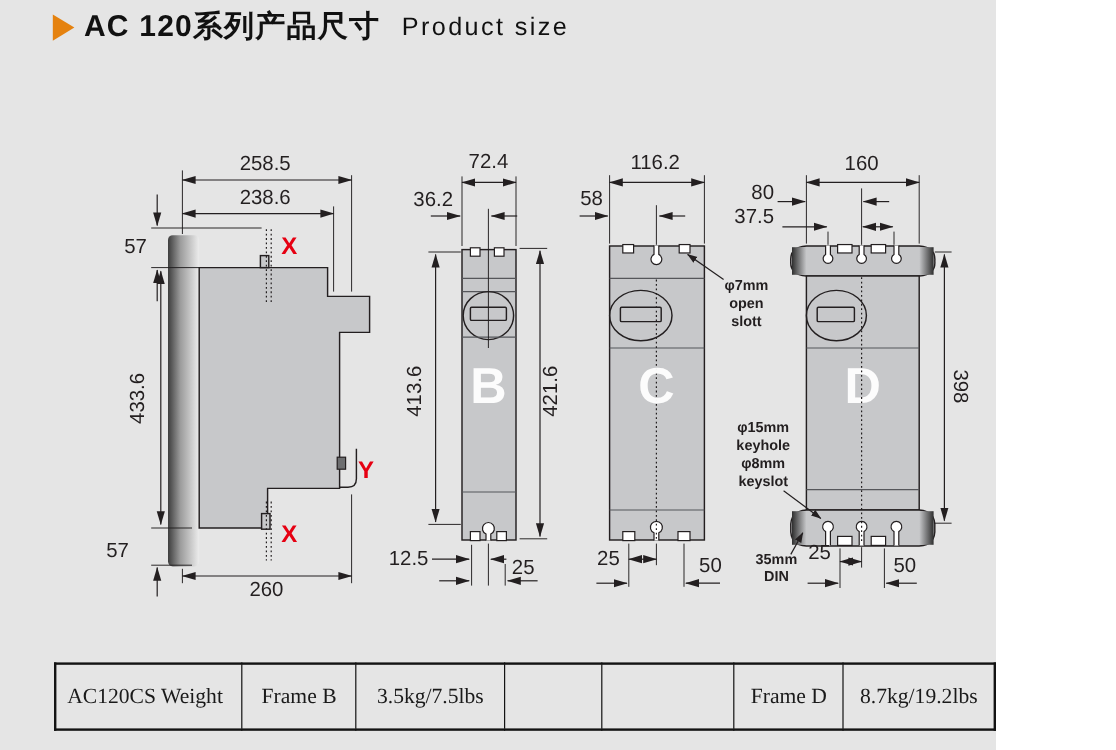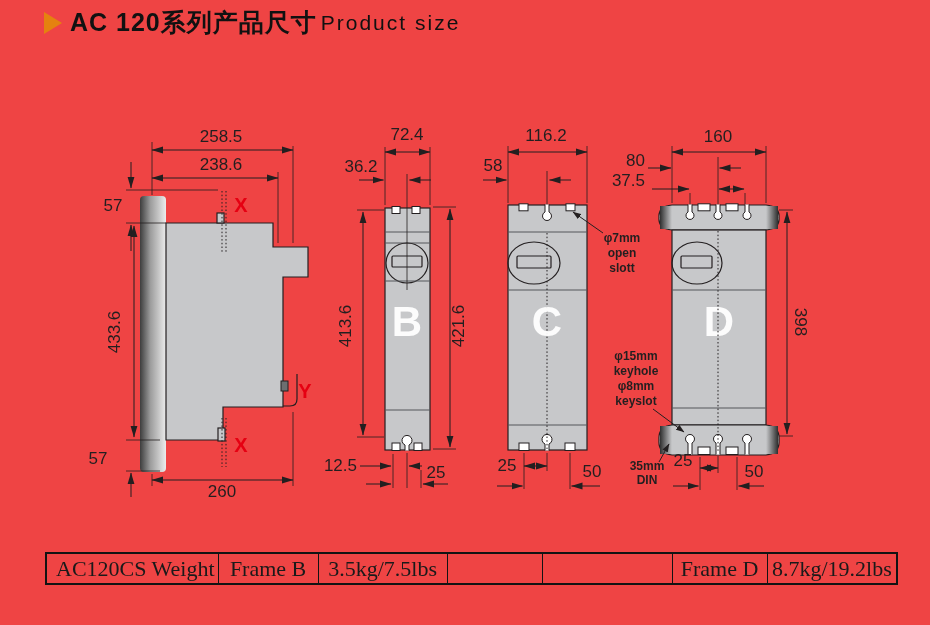--- a/index.html
+++ b/index.html
@@ -1,40 +1,40 @@
 <!DOCTYPE html>
 <html><head>
 <meta charset="utf-8">
 <style>
   html,body{margin:0;padding:0;background:#fff;}
-  .page{position:relative;width:930px;height:625px;background:#ef4444;overflow:hidden;
+  .page{position:relative;width:830px;height:625px;background:#e5e5e5;overflow:hidden;
         font-family:"Liberation Sans","DejaVu Sans",sans-serif;}
   .header{position:absolute;top:10px;left:44px;display:flex;align-items:center;}
   .tri{width:0;height:0;border-left:18px solid #e5820f;border-top:11px solid transparent;
        border-bottom:11px solid transparent;margin-right:8px;}
   .t-cjk{font-weight:bold;font-size:25px;letter-spacing:1px;color:#111;line-height:1;}
-  .t-en{font-size:21px;letter-spacing:2px;color:#111;margin-left:4px;line-height:1;}
+  .t-en{font-size:21px;letter-spacing:2px;color:#111;margin-left:18px;line-height:1;}
   svg{position:absolute;top:0;left:0;}
   svg text{font-family:"Liberation Sans","DejaVu Sans",sans-serif;fill:#231f20;}
   .part{fill:#c7c8ca;stroke:#231f20;stroke-width:1.2;}
   .white{fill:#ffffff;stroke:#231f20;stroke-width:1;}
   .pl{stroke:#231f20;stroke-width:1.2;fill:none;}
   .inner{stroke:#55565a;stroke-width:1;fill:none;}
   .dl{stroke:#231f20;stroke-width:1;fill:none;}
   .xl{stroke:#231f20;stroke-width:0.8;fill:none;}
   .dot{stroke:#231f20;stroke-width:1;fill:none;stroke-dasharray:1.5 2.2;}
   .dim{font-size:17px;text-anchor:middle;}
   .dime{font-size:17px;text-anchor:end;}
   .ann{font-size:12px;font-weight:bold;text-anchor:middle;}
   .flabel{font-size:42px;font-weight:bold;fill:#ffffff;text-anchor:middle;opacity:.95;}
   .redm{font-size:20px;font-weight:bold;fill:#e60012;text-anchor:middle;}
   .wtable{position:absolute;left:45px;top:552px;border-collapse:collapse;table-layout:fixed;
           border:2.6px solid #131313;}
   .wtable td{border:1.6px solid #131313;height:29px;font-family:"Liberation Serif","DejaVu Serif",serif;
-          font-size:22px;color:#1a1a1a;text-align:center;padding:0 3px;white-space:nowrap;overflow:hidden;}
+          font-size:18px;color:#1a1a1a;text-align:center;padding:12px 3px;white-space:nowrap;overflow:hidden;}
   .wtable td.lft{text-align:left;padding-left:9px;}
 </style>
 </head>
 <body>
 
 <div class="page">
 
   <div class="header">
     <span class="tri"></span>
     <span class="t-cjk">AC 120系列产品尺寸</span>

